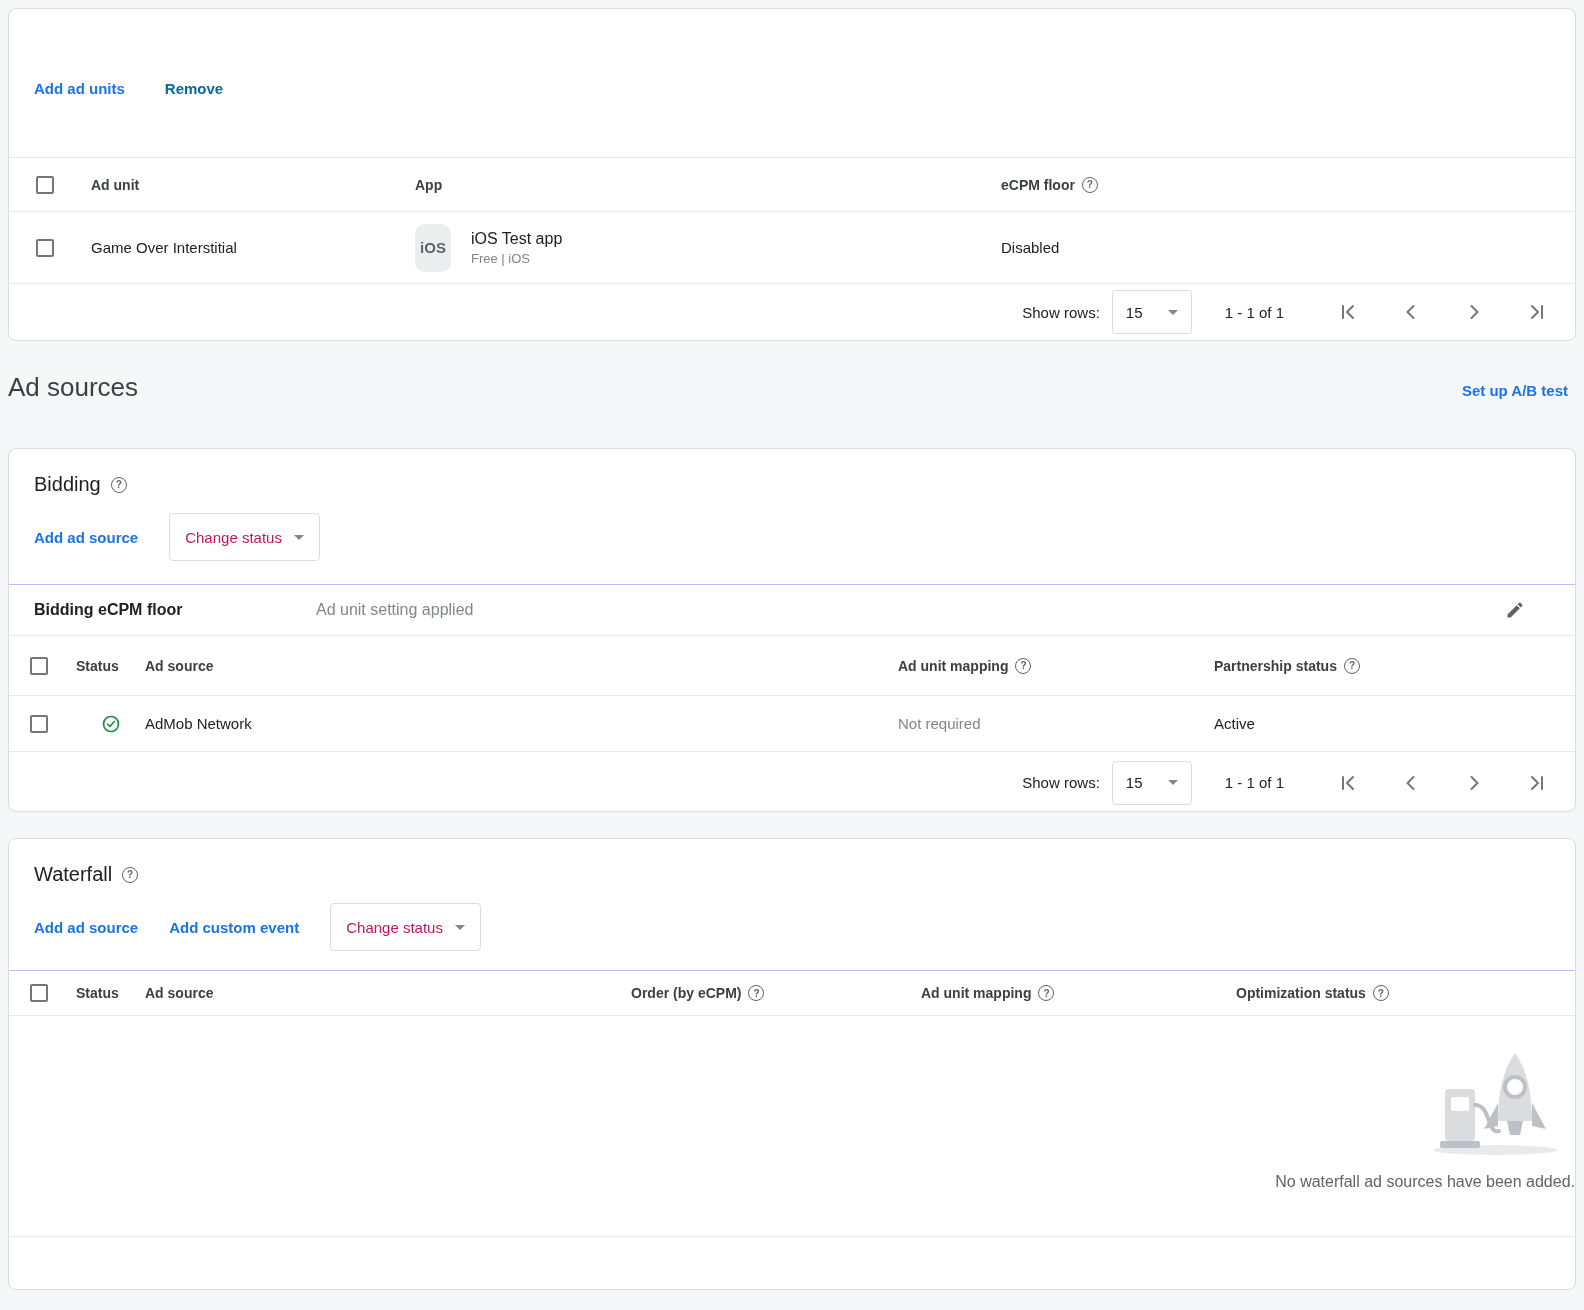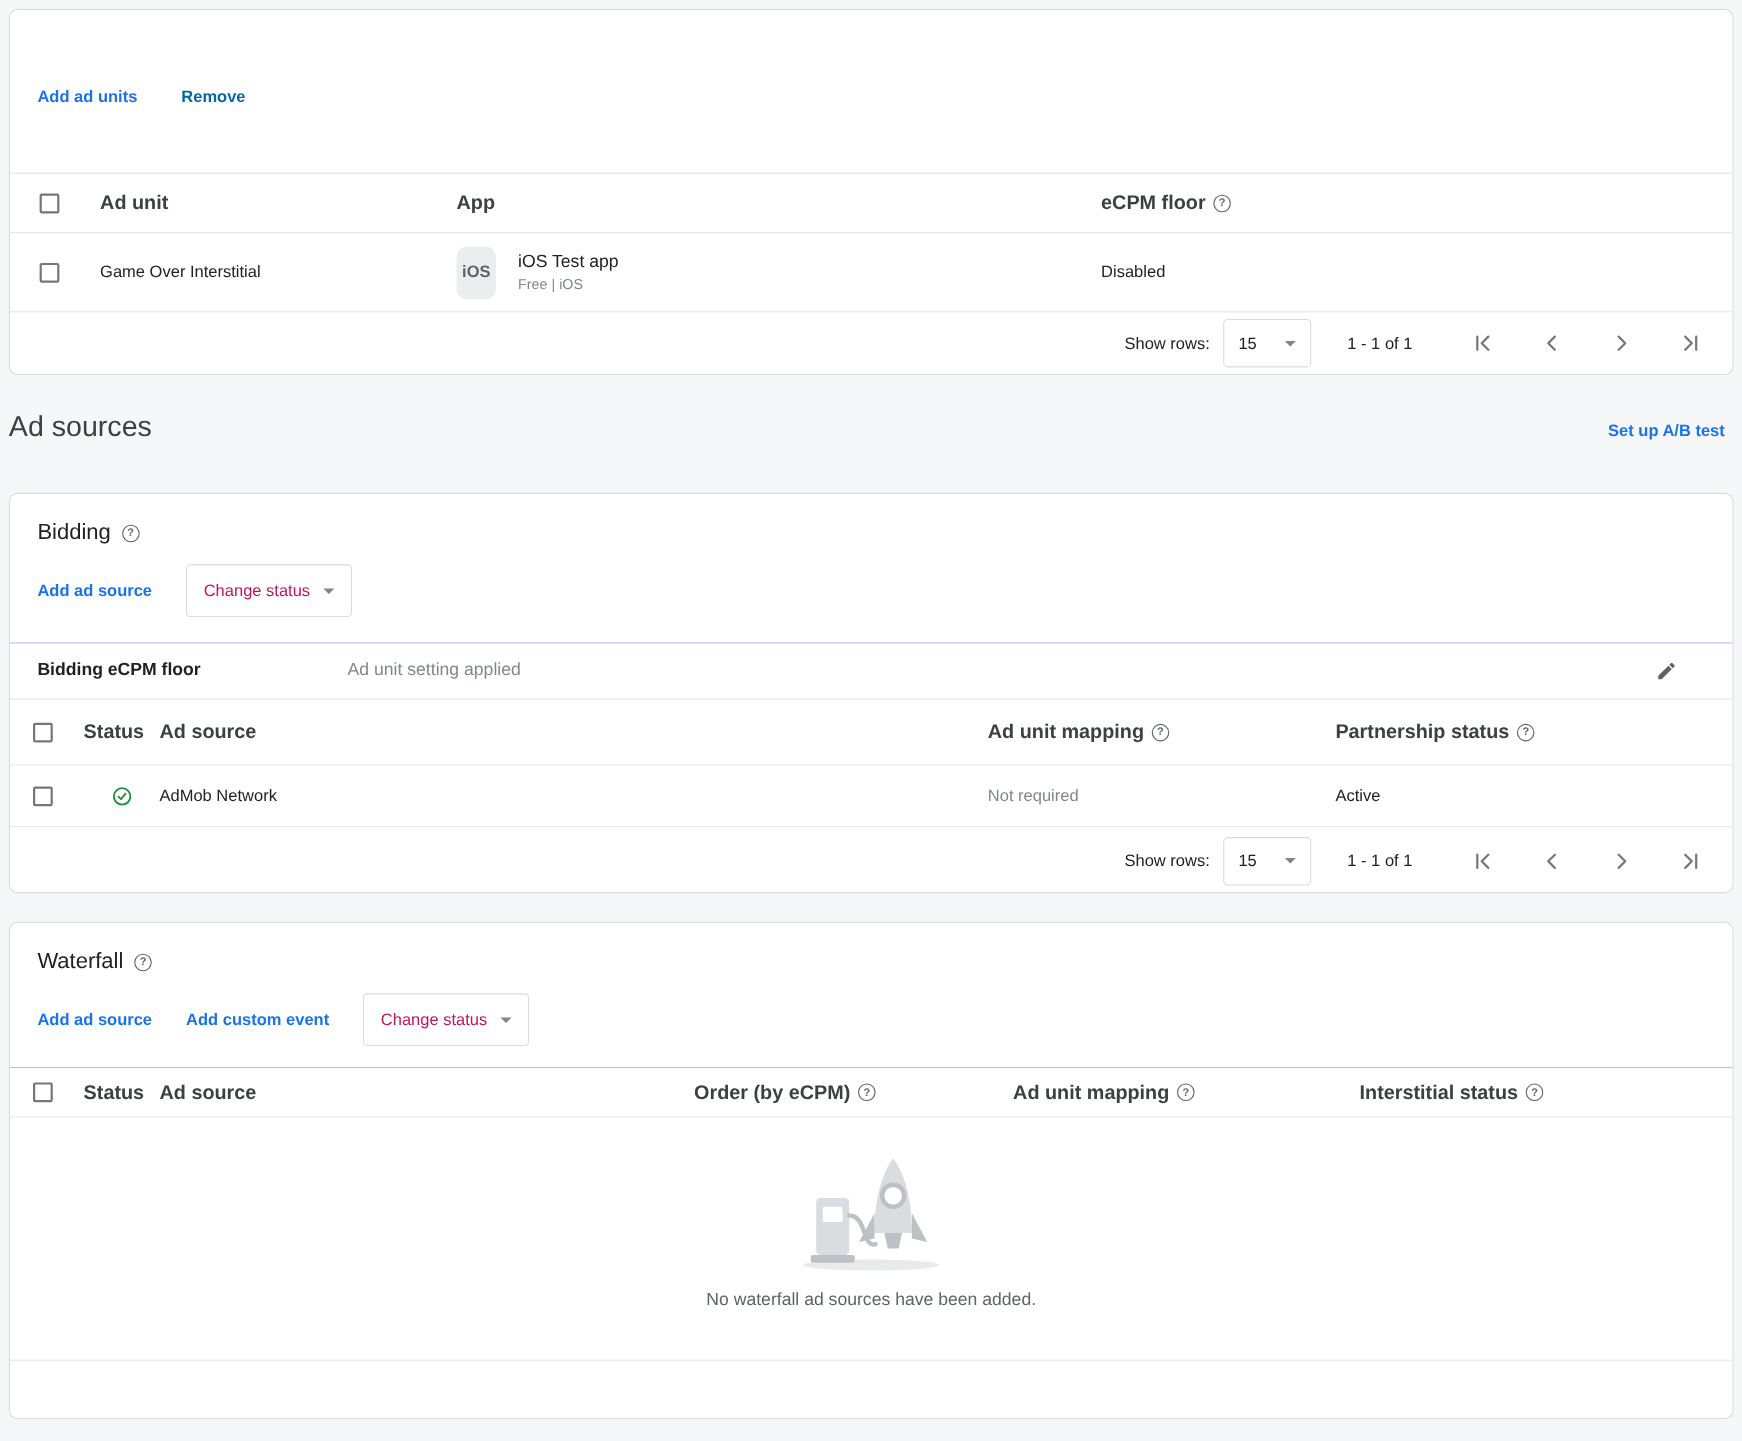--- a/index.html
+++ b/index.html
@@ -57,21 +57,21 @@
   .t-row { align-items:center; }
   .grid-au  { display:grid; grid-template-columns:82px 324px 586px 1fr; }
   .grid-bid { display:grid; grid-template-columns:67px 69px 753px 316px 1fr; }
   .grid-wf  { display:grid; grid-template-columns:67px 69px 486px 290px 315px 1fr; }
   .t-head { border-bottom:1px solid #e3e5e8; }
   .grid-au.t-head { height:54px; }
   .grid-bid.t-head { height:60px; }
   .grid-wf.t-head { height:45px; }
   .grid-au.t-data { height:72px; border-bottom:1px solid #e3e5e8; }
   .grid-bid.t-data { height:56px; border-bottom:1px solid #e3e5e8; }
-  .th { font-size:18px; font-weight:700; color:#3c4043; display:flex; align-items:center; gap:7px; }
+  .th { font-size:14px; font-weight:700; color:#3c4043; display:flex; align-items:center; gap:7px; }
   .cell { display:flex; align-items:center; }
   .cb-cell-au { padding-left:27px; }
   .cb-cell-src { padding-left:21px; }
   .status-cell { justify-content:center; }
   .checkbox {
     width:18px; height:18px; border:2px solid #747775; border-radius:2px;
     display:inline-block; background:#fff; cursor:pointer; flex:0 0 auto;
   }
   .cell-primary { font-size:15px; color:#202124; }
   .cell-gray { font-size:15px; color:#80868b; }
@@ -103,21 +103,21 @@
     padding:0 13px; margin-left:12px; cursor:pointer; background:#fff;text-align:center;
   }
   .pg-select span { font-size:15px; color:#202124; }
   .pg-range { font-size:15px; color:#202124; margin-left:33px; }
   .pg-arrows { display:flex; gap:39px; margin-left:52px; }
   .pg-btn { background:none; border:none; cursor:pointer; width:24px; height:24px; padding:0; }
   .pg-btn svg { display:block; }
 
   
   .empty-zone { height:221px; border-bottom:1px solid #e3e5e8;
-    display:flex; flex-direction:column; align-items:center; justify-content:flex-start;
+    display:flex; flex-direction:column; align-items:flex-end; justify-content:flex-start;
     padding-top:23px; }
   .empty-msg { font-size:16px; color:#5f6368; margin-top:14px; }
 </style>
 </head>
 <body>
 
 <div class="card" id="card-adunits">
   <div class="card-head-au">
     <div class="links-row">
       <a class="blue-link">Add ad units</a>
@@ -301,21 +301,21 @@
     <div class="cell th">Ad source</div>
     <div class="cell th">
       <span>Order (by eCPM)</span>
       <span class="help-icon"></span>
     </div>
     <div class="cell th">
       <span>Ad unit mapping</span>
       <span class="help-icon"></span>
     </div>
     <div class="cell th">
-      <span>Interstitial status</span>
+      <span>Optimization status</span>
       <span class="help-icon"></span>
     </div>
   </div>
 
   <div class="empty-zone">
     <svg width="160" height="120" viewBox="0 0 160 120">
       <ellipse cx="80" cy="111" rx="62" ry="5" fill="#e8eaed"></ellipse>
 
       <path d="M100 14 C 112 30, 117 55, 117 82 L 83 82 C 83 55, 88 30, 100 14 Z" fill="#dadce0"></path>
       <circle cx="100" cy="48" r="10" fill="#ffffff" stroke="#bdc1c6" stroke-width="4"></circle>

